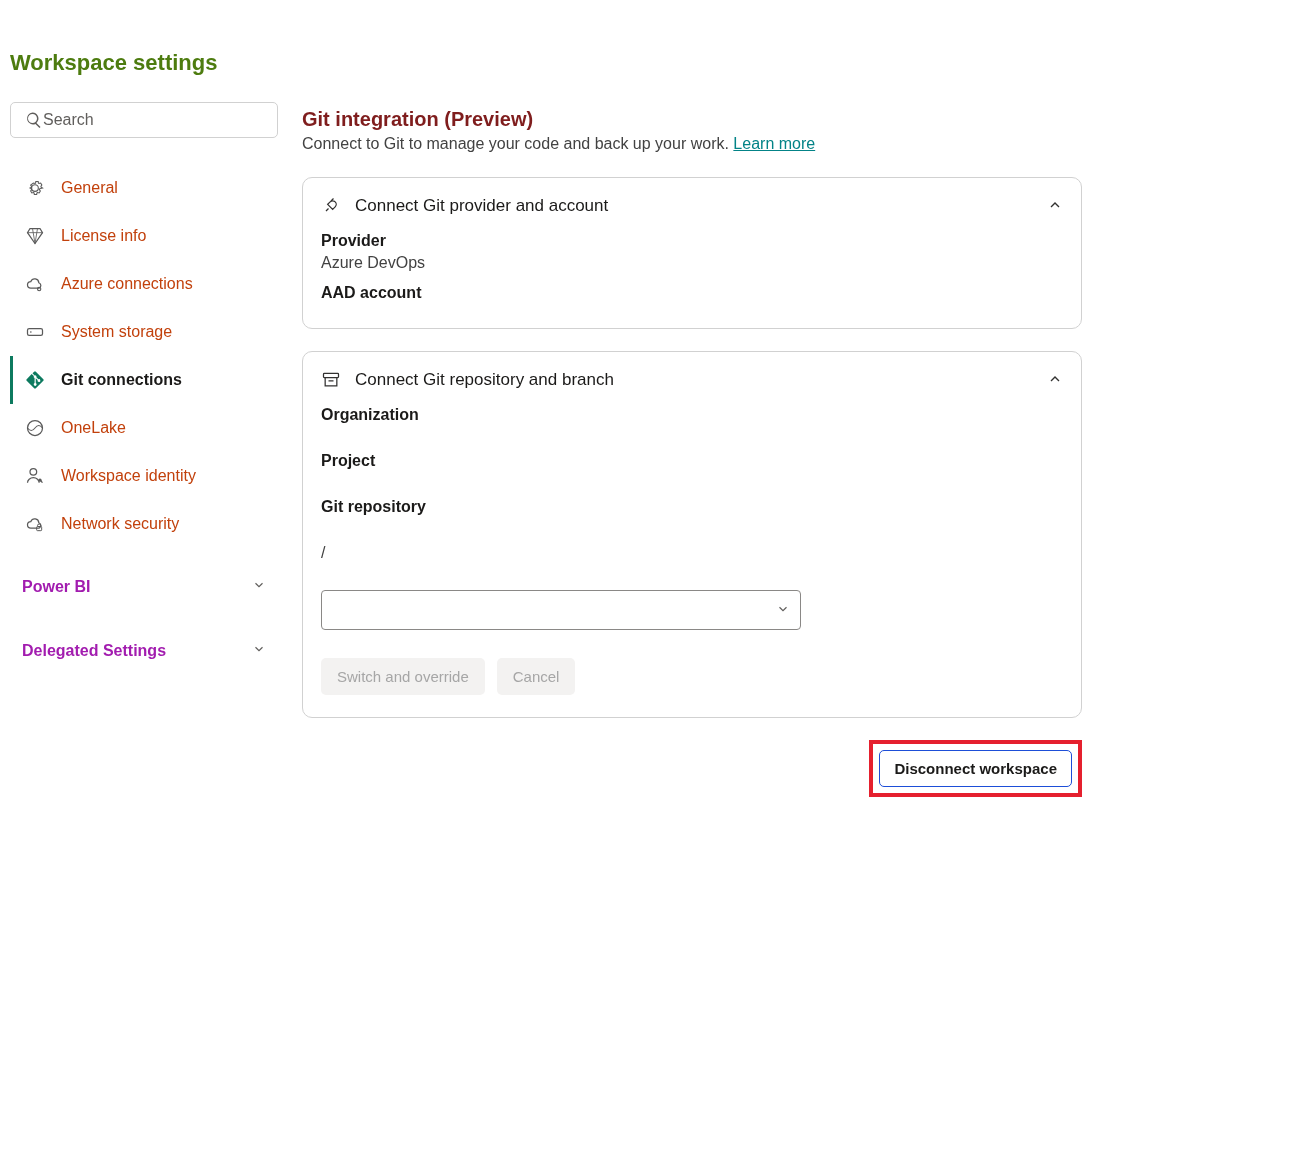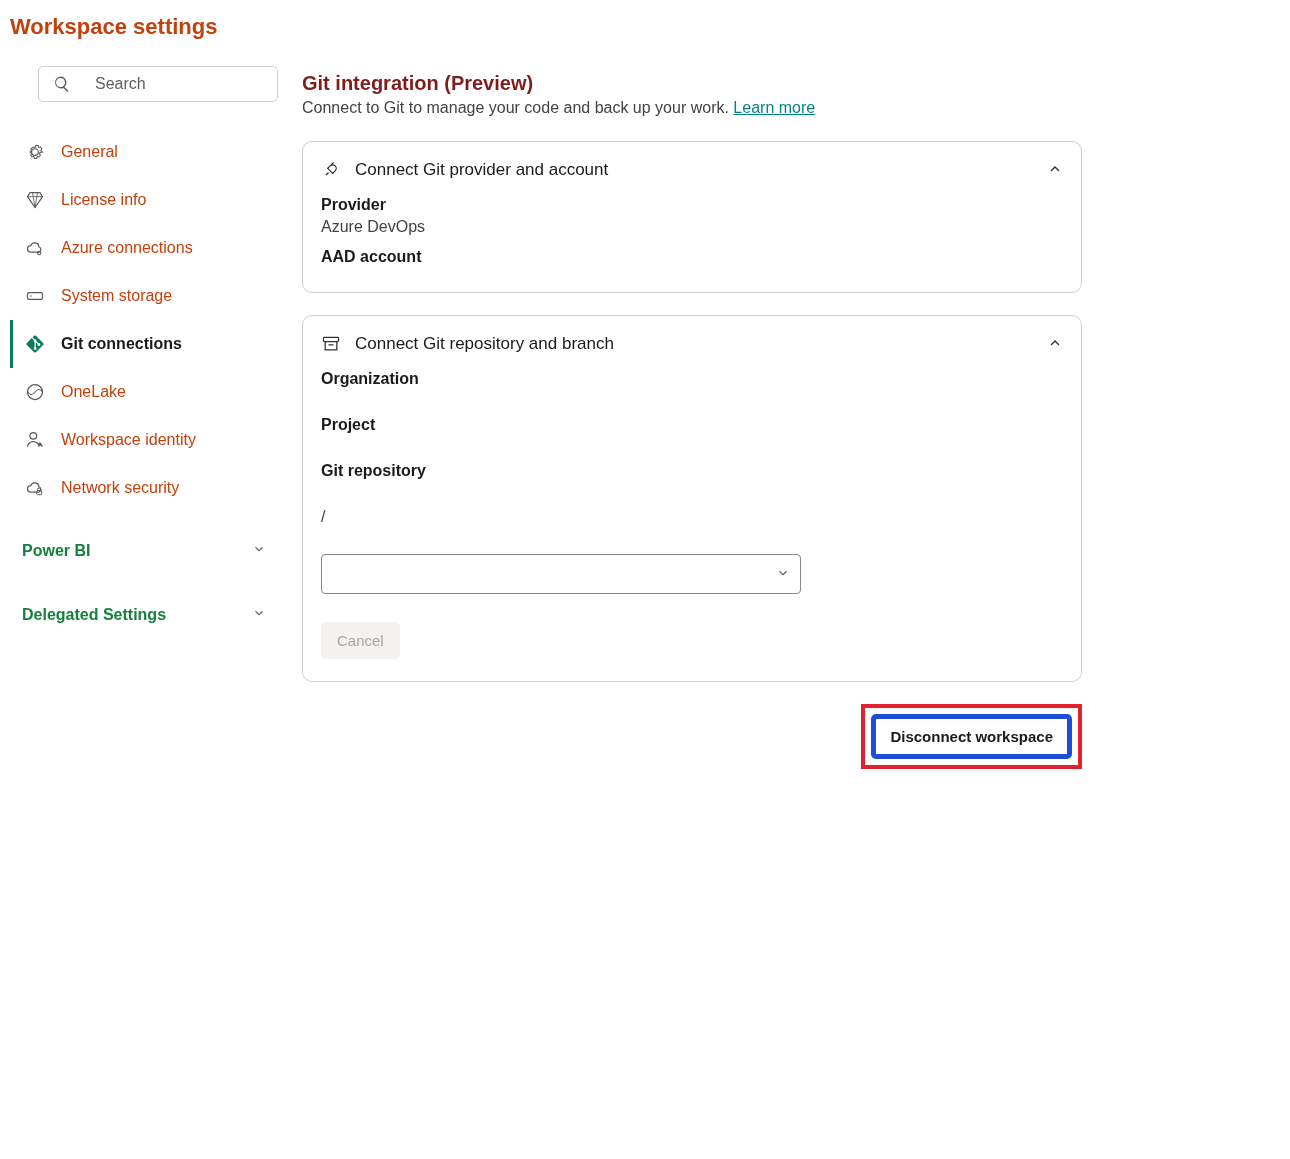--- a/index.html
+++ b/index.html
@@ -7,39 +7,39 @@
       font-family: "Segoe UI", -apple-system, sans-serif;
       background: #ffffff;
       color: #323130;
       font-size: 14px;
       padding: 14px 10px;
     }
     .page-title {
       font-size: 22px;
       font-weight: 700;
       margin-bottom: 26px;
-      color: #c2410c;
+      color: #4d7c0f;
+      margin-top: 36px;
     }
     .layout {
       display: flex;
       gap: 24px;
     }
     .sidebar {
       width: 268px;
       flex-shrink: 0;
     }
     .search-box {
       display: flex;
       align-items: center;
-      gap: 24px;
+      gap: 0;
       border: 1px solid #d1d1d1;
       border-radius: 5px;
       padding: 8px 14px;
       margin-bottom: 26px;
-      margin-left: 28px;
     }
     .search-box input {
       border: none;
       outline: none;
       font-size: 16px;
       width: 100%;
       color: #605e5c;
       background: transparent;
     }
     .search-box input::placeholder { color: #605e5c; }
@@ -65,21 +65,21 @@
       display: inline-flex; align-items: center; justify-content: center;
     }
     .nav-item .icon svg { fill: #5a5a5a; }
     .nav-section {
       display: flex;
       justify-content: space-between;
       align-items: center;
       padding: 16px 12px;
       font-weight: 600;
       font-size: 16px;
-      color: #15803d;
+      color: #a21caf;
       cursor: pointer;
       margin-top: 14px;
     }
     .main {
       flex: 1;
       max-width: 780px;
       padding-top: 6px;
     }
     .main-title {
       font-size: 20px;
@@ -175,21 +175,21 @@
       display: flex;
       justify-content: flex-end;
     }
     .highlight-box {
       border: 4px solid #e5202e;
       padding: 6px 6px;
       display: inline-block;
     }
     .disconnect-btn {
       background: #ffffff;
-      border: 5px solid #1d4ed8;
+      border: 1px solid #1d4ed8;
       border-radius: 5px;
       padding: 9px 14px;
       font-size: 15px;
       font-weight: 600;
       color: #1b1a19;
       cursor: pointer;
     }
     .icon svg, svg.inline { display: block; }
     .chevron svg { fill: #605e5c; }
   </style>
@@ -365,20 +365,21 @@
         <div class="field-group">
           <div class="dropdown">
             <span class="chevron">
               <svg width="14" height="14" viewBox="0 0 24 24">
                   <path d="M6 9l6 6 6-6" fill="none" stroke="#605e5c" stroke-width="2"></path>
                 </svg>
             </span>
           </div>
         </div>
         <div class="button-row">
+          <button class="btn disabled">Switch and override</button>
           <button class="btn disabled">Cancel</button>
         </div>
       </div>
     </div>
 
     <div class="footer-row">
       <div class="highlight-box">
         <button class="disconnect-btn">Disconnect workspace</button>
       </div>
     </div>

